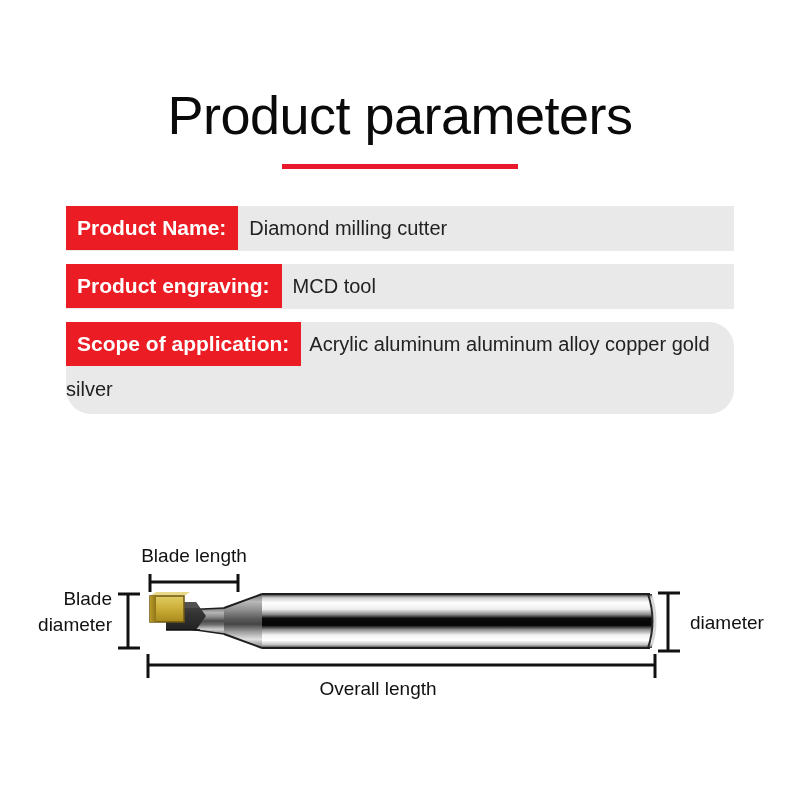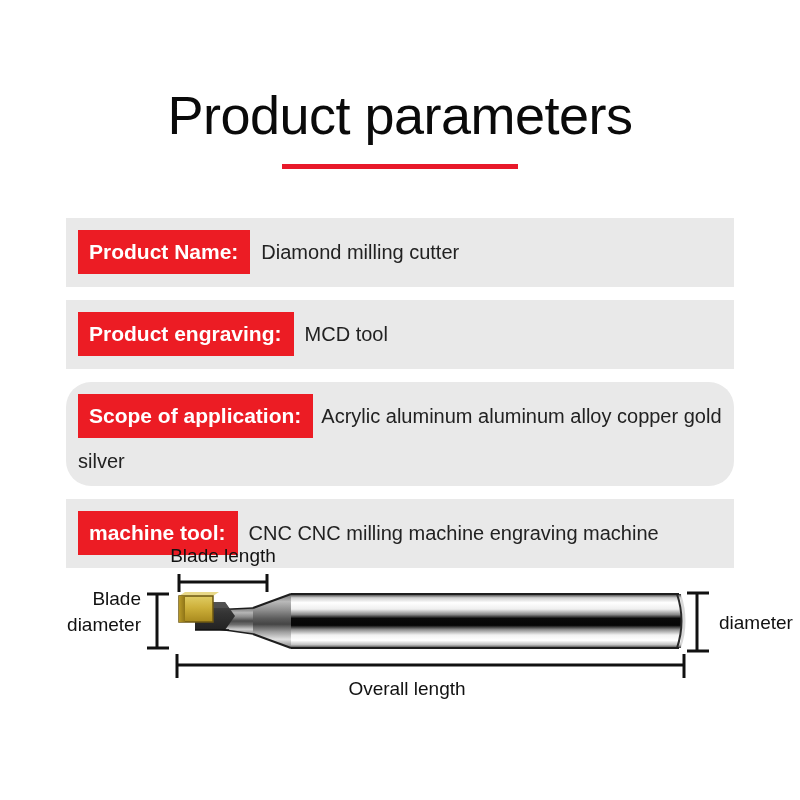--- a/index.html
+++ b/index.html
@@ -42,24 +42,23 @@
     position: absolute;
     top: 206px;
     left: 66px;
     width: 668px;
   }
   .spec-row {
     background: #e9e9e9;
     margin-bottom: 13px;
     min-height: 44px;
     box-sizing: border-box;
-    padding: 12px;
+    padding: 0;
     line-height: 44px;
     font-size: 0;
-    margin-top: 12px;
   }
   .spec-row.two-line {
     line-height: 45px;
     padding-bottom: 2px;
     border-radius: 25px;
   }
   .spec-label {
     display: inline-block;
     background: #ec1c24;
     color: #ffffff;
@@ -83,21 +82,20 @@
     padding-left: 8px;
   }
 
   
   #diagram {
     position: absolute;
     top: 536px;
     left: 0;
     width: 660px;
     height: 180px;
-    padding-left: 29px;
   }
   #diagram svg {
     display: block;
   }
   .dim-label {
     font-family: "Liberation Sans", sans-serif;
     font-size: 19px;
     fill: #111111;
   }
 </style>
@@ -117,23 +115,20 @@
 
   <div class="spec-row">
     <span class="spec-label">Product engraving:</span><span class="spec-value">MCD tool</span>
   </div>
 
 
   <div class="spec-row two-line">
     <span class="spec-label">Scope of application:</span><span class="spec-value">Acrylic aluminum aluminum alloy copper gold silver</span>
   </div>
 
-  <div class="spec-row">
-    <span class="spec-label">machine tool:</span><span class="spec-value">CNC CNC milling machine engraving machine</span>
-  </div>
 
 </div>
 
 <div id="diagram">
 <svg width="800" height="180" viewBox="0 0 800 180" xmlns="http://www.w3.org/2000/svg">
   <defs>
 
     <linearGradient id="shankGrad" x1="0" y1="0" x2="0" y2="1">
       <stop offset="0%" stop-color="#2e2e2e"></stop>
       <stop offset="7%" stop-color="#cfcfcf"></stop>

